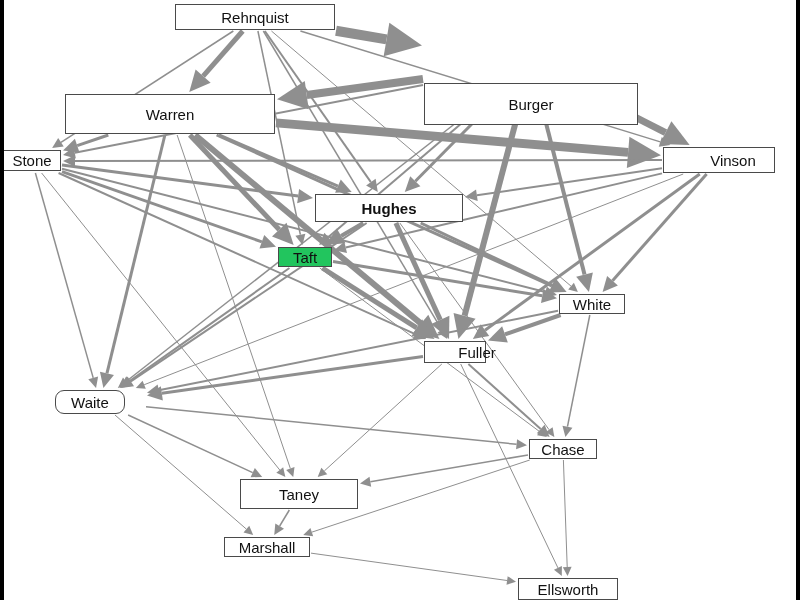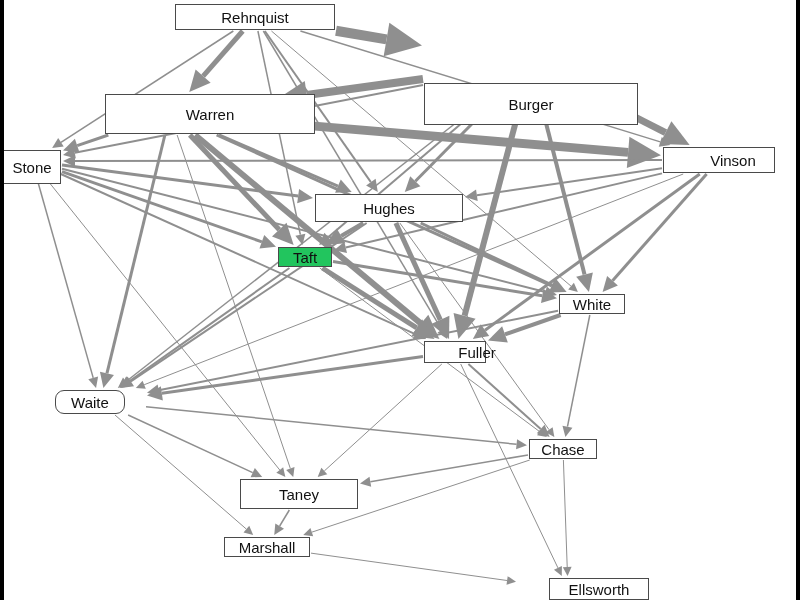--- a/index.html
+++ b/index.html
@@ -167,28 +167,28 @@
       <line x1="563.3928571428571" y1="460" x2="567.2144905111027" y2="567.0057343108721" stroke="#8f8f8f" stroke-width="1"></line>
       <polygon points="567.5357142857143,576 562.8172939519734,567.1627770451267 571.6116870702319,566.8486915766174" fill="#8f8f8f"></polygon>
       <line x1="289.33962264150944" y1="510" x2="279.6724085587241" y2="526.0113233246133" stroke="#8f8f8f" stroke-width="1.5"></line>
       <polygon points="274.24528301886795,535 275.306479887822,523.3752909195402 284.0383372296262,528.6473557296863" fill="#8f8f8f"></polygon>
       <line x1="311" y1="553.1395348837209" x2="507.0863559417106" y2="580.5004217593084" stroke="#8f8f8f" stroke-width="1"></line>
       <polygon points="516,581.7441860465116 506.47829340130016,584.8582032989166 507.6944184821211,576.1426402197003" fill="#8f8f8f"></polygon>
     </svg>
   <div id="node-layer">
       <div class="node" style="left: 175px; top: 4px; width: 160px; height: 26px; background: rgb(255, 255, 255); border-color: rgb(74, 74, 74); color: rgb(17, 17, 17);">Rehnquist</div>
       <div class="node" style="left: 424px; top: 43px; width: 214px; height: 42px; background: rgb(255, 255, 255); border-color: rgb(74, 74, 74); color: rgb(17, 17, 17); margin-top: 40px;">Burger</div>
-      <div class="node" style="left: 65px; top: 94px; width: 210px; height: 40px; background: rgb(255, 255, 255); border-color: rgb(74, 74, 74); color: rgb(17, 17, 17); margin-left: 40px;">Warren</div>
-      <div class="node" style="left: 3px; top: 150px; width: 58px; height: 34px; background: rgb(255, 255, 255); border-color: rgb(74, 74, 74); color: rgb(17, 17, 17);">Stone</div>
+      <div class="node" style="left: 65px; top: 94px; width: 210px; height: 40px; background: rgb(255, 255, 255); border-color: rgb(74, 74, 74); color: rgb(17, 17, 17);">Warren</div>
+      <div class="node" style="left: 3px; top: 150px; width: 58px; height: 21px; background: rgb(255, 255, 255); border-color: rgb(74, 74, 74); color: rgb(17, 17, 17);">Stone</div>
       <div class="node" style="left: 663px; top: 147px; width: 112px; height: 26px; background: rgb(255, 255, 255); border-color: rgb(74, 74, 74); color: rgb(17, 17, 17); padding-left: 28px;">Vinson</div>
-      <div class="node" style="left: 315px; top: 194px; width: 148px; height: 28px; background: rgb(255, 255, 255); border-color: rgb(74, 74, 74); color: rgb(17, 17, 17);">Hughes</div>
+      <div class="node" style="left: 315px; top: 194px; width: 148px; height: 28px; background: rgb(255, 255, 255); border-color: rgb(74, 74, 74); color: rgb(17, 17, 17); font-weight: bold;">Hughes</div>
       <div class="node" style="left: 278px; top: 247px; width: 54px; height: 20px; background: #22c55e; border-color: rgb(74, 74, 74); color: rgb(17, 17, 17);">Taft</div>
       <div class="node" style="left: 559px; top: 294px; width: 66px; height: 20px; background: rgb(255, 255, 255); border-color: rgb(74, 74, 74); color: rgb(17, 17, 17);">White</div>
       <div class="node" style="left: 424px; top: 341px; width: 62px; height: 22px; background: rgb(255, 255, 255); border-color: rgb(74, 74, 74); color: rgb(17, 17, 17); padding-left: 44px;">Fuller</div>
       <div class="node" style="left: 55px; top: 390px; width: 70px; height: 24px; background: rgb(255, 255, 255); border-color: rgb(74, 74, 74); color: rgb(17, 17, 17); border-radius: 9px;">Waite</div>
       <div class="node" style="left: 529px; top: 439px; width: 68px; height: 20px; background: rgb(255, 255, 255); border-color: rgb(74, 74, 74); color: rgb(17, 17, 17);">Chase</div>
       <div class="node" style="left: 240px; top: 479px; width: 118px; height: 30px; background: rgb(255, 255, 255); border-color: rgb(74, 74, 74); color: rgb(17, 17, 17);">Taney</div>
       <div class="node" style="left: 224px; top: 537px; width: 86px; height: 20px; background: rgb(255, 255, 255); border-color: rgb(74, 74, 74); color: rgb(17, 17, 17);">Marshall</div>
-      <div class="node" style="left: 518px; top: 578px; width: 100px; height: 22px; background: rgb(255, 255, 255); border-color: rgb(74, 74, 74); color: rgb(17, 17, 17); margin-left: 31px;">Ellsworth</div>
+      <div class="node" style="left: 518px; top: 578px; width: 100px; height: 22px; background: rgb(255, 255, 255); border-color: rgb(74, 74, 74); color: rgb(17, 17, 17);">Ellsworth</div>
     </div>
   <div id="frame-left" class="frame-bar"></div>
   <div id="frame-right" class="frame-bar"></div>
 </div>
 
 </body></html>

